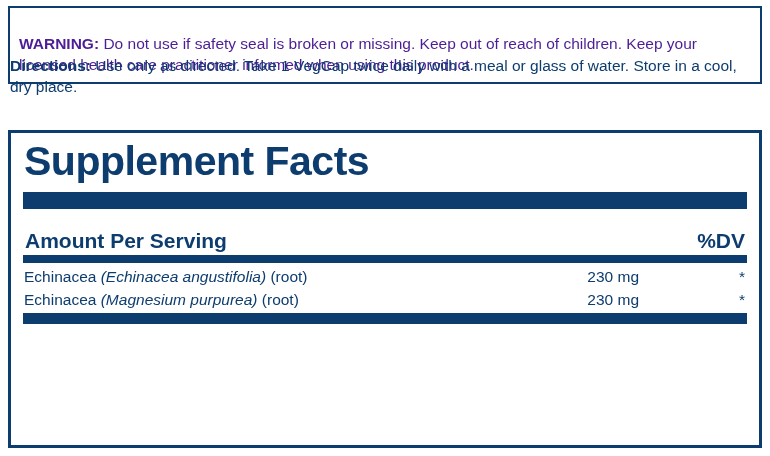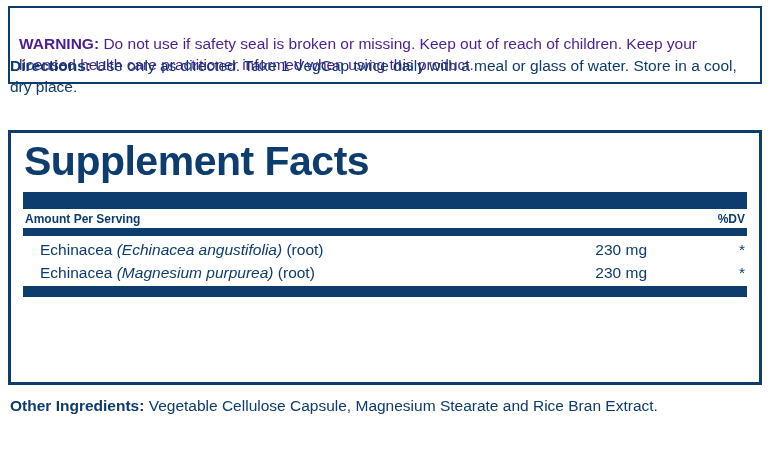--- a/index.html
+++ b/index.html
@@ -53,21 +53,21 @@
     color: #0d3c6e;
   }
   .directions b { font-weight: bold; }
 
   
   .sf-box {
     position: absolute;
     left: 8px;
     top: 130px;
     width: 754px;
-    height: 255px;
+    height: 318px;
     box-sizing: border-box;
     border: 3px solid #0d3c6e;
     padding: 6px 10px 0 10px;
   }
   .sf-title {
     font-size: 41px;
     font-weight: bold;
     line-height: 1.0;
     letter-spacing: -0.5px;
     color: #0d3c6e;
@@ -93,32 +93,33 @@
   .bar-mid {
     height: 11px;
     background: #0d3c6e;
     margin: 4px 2px 0 2px;
   }
 
   .amount-row {
     display: flex;
     justify-content: space-between;
     align-items: baseline;
-    font-size: 12px;
+    font-size: 21px;
     font-weight: bold;
     color: #0d3c6e;
-    margin: 3px 4px 0 4px;
+    margin: 20px 4px 0 4px;
   }
 
   .ing-row {
     display: flex;
     align-items: center;
     font-size: 15.5px;
     color: #0d3c6e;
-    margin: 5px 4px 0 19px;
+    margin: 5px 4px 0 3px;
+    gap: 8px;
   }
   .ing-name { flex: 0 0 auto; }
   .ing-name i { font-style: italic; }
   .ing-amt {
     margin-left: auto;
     text-align: right;
     width: 120px;
     padding-right: 62px;
     box-sizing: border-box;
   }
@@ -178,15 +179,14 @@
     <div class="ing-row">
       <span class="ing-name"><span>Echinacea </span><i>(Magnesium purpurea)</i><span> (root)</span></span>
       <span class="ing-amt">230 mg</span>
       <span class="ing-dv">*</span>
     </div>
 
     <div class="bar-mid"></div>
 
   </div>
 
-  <div class="other"><b>Other Ingredients:</b><span> Vegetable Cellulose Capsule, Magnesium Stearate and Rice Bran Extract.</span></div>
 
 </div>
 
 </body></html>

